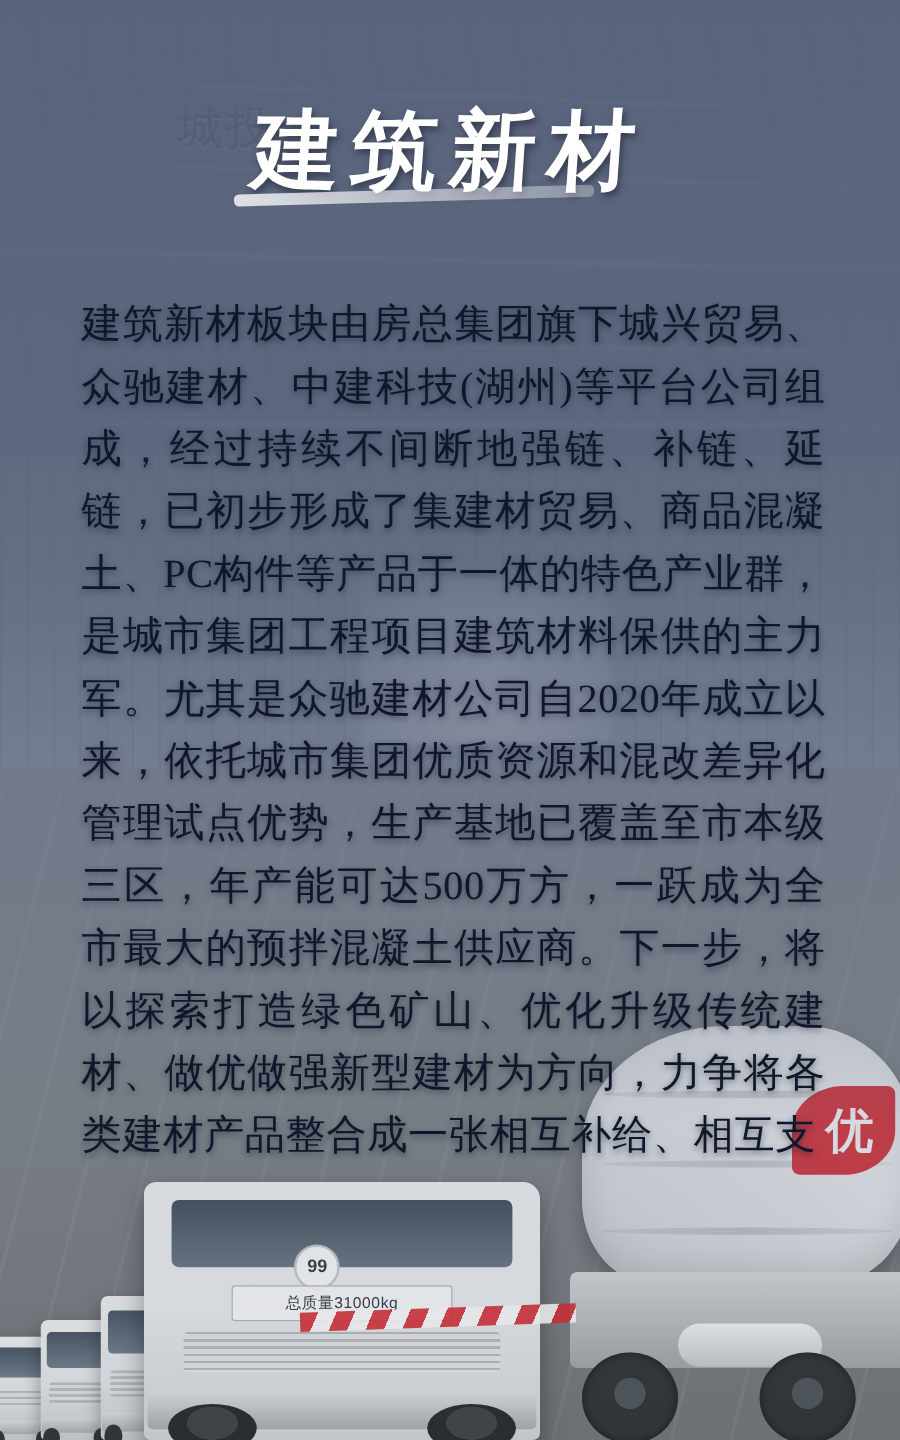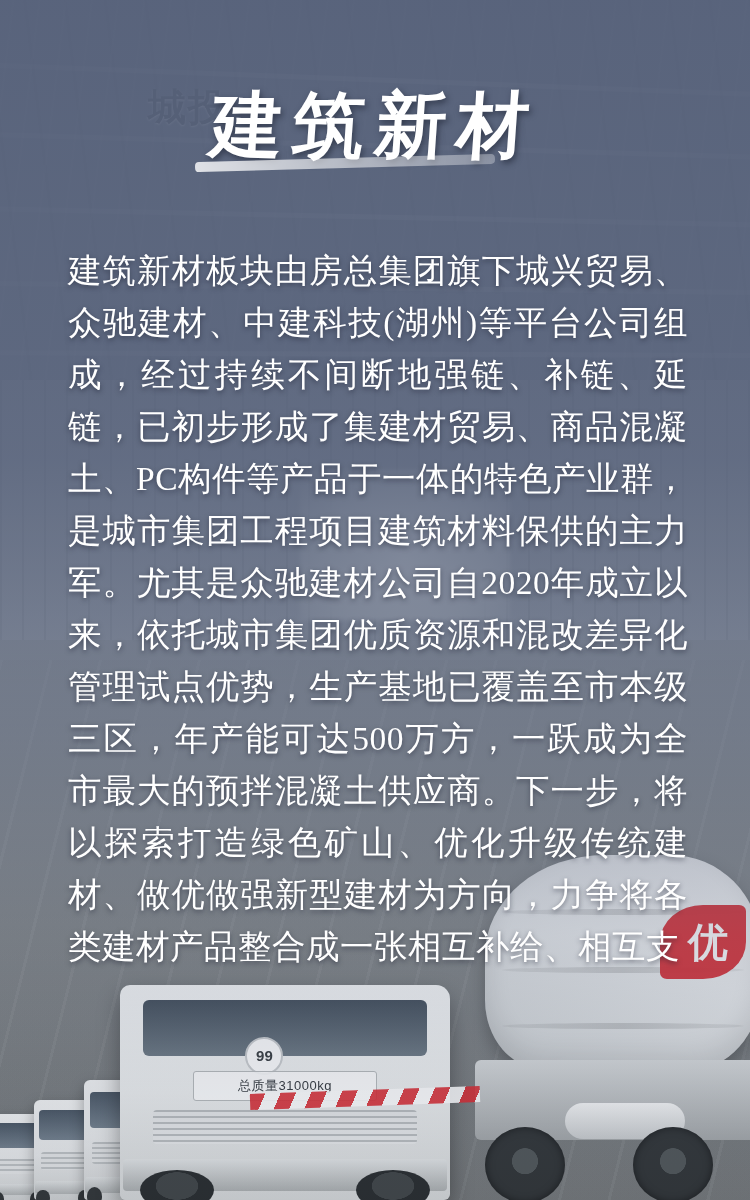--- a/index.html
+++ b/index.html
@@ -314,21 +314,21 @@
     background: linear-gradient(90deg, rgba(255,255,255,.95), rgba(255,255,255,.35));
     transform: rotate(-1.6deg);
     border-radius: 4px;
     opacity: .85;
   }
   .body {
     position: absolute;
     left: 68px;
     right: 62px;
     top: 245px;
-    color: #ffffff;
+    color: #0f172a;
     font-family: "Liberation Serif", serif;
     font-size: 33.5px;
     line-height: 52px;
     text-align: justify;
     text-justify: inter-character;
     letter-spacing: .5px;
     text-shadow: 0 2px 5px rgba(25,30,45,.55);
   }
 </style>
 </head>

